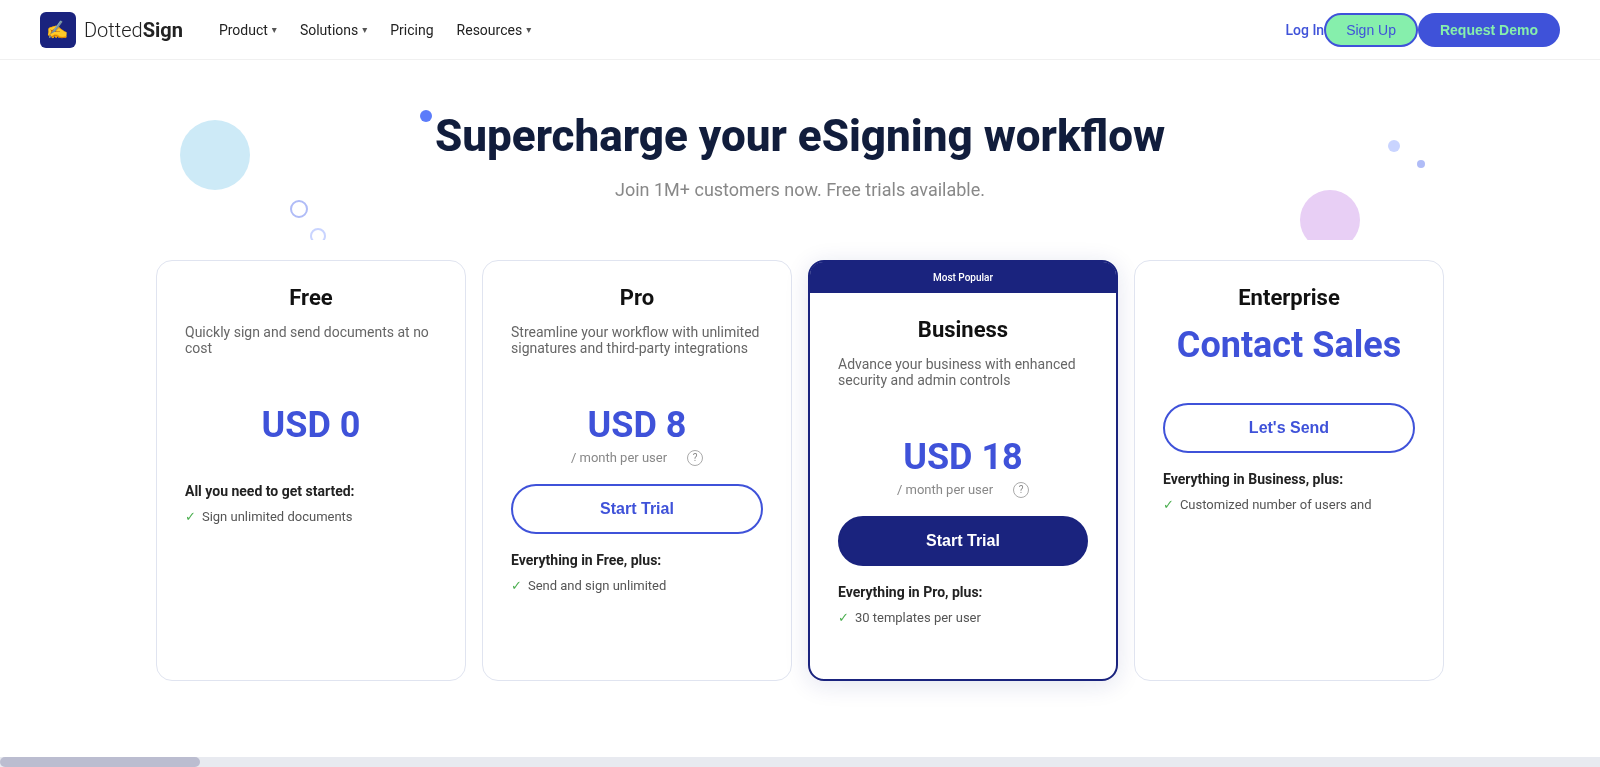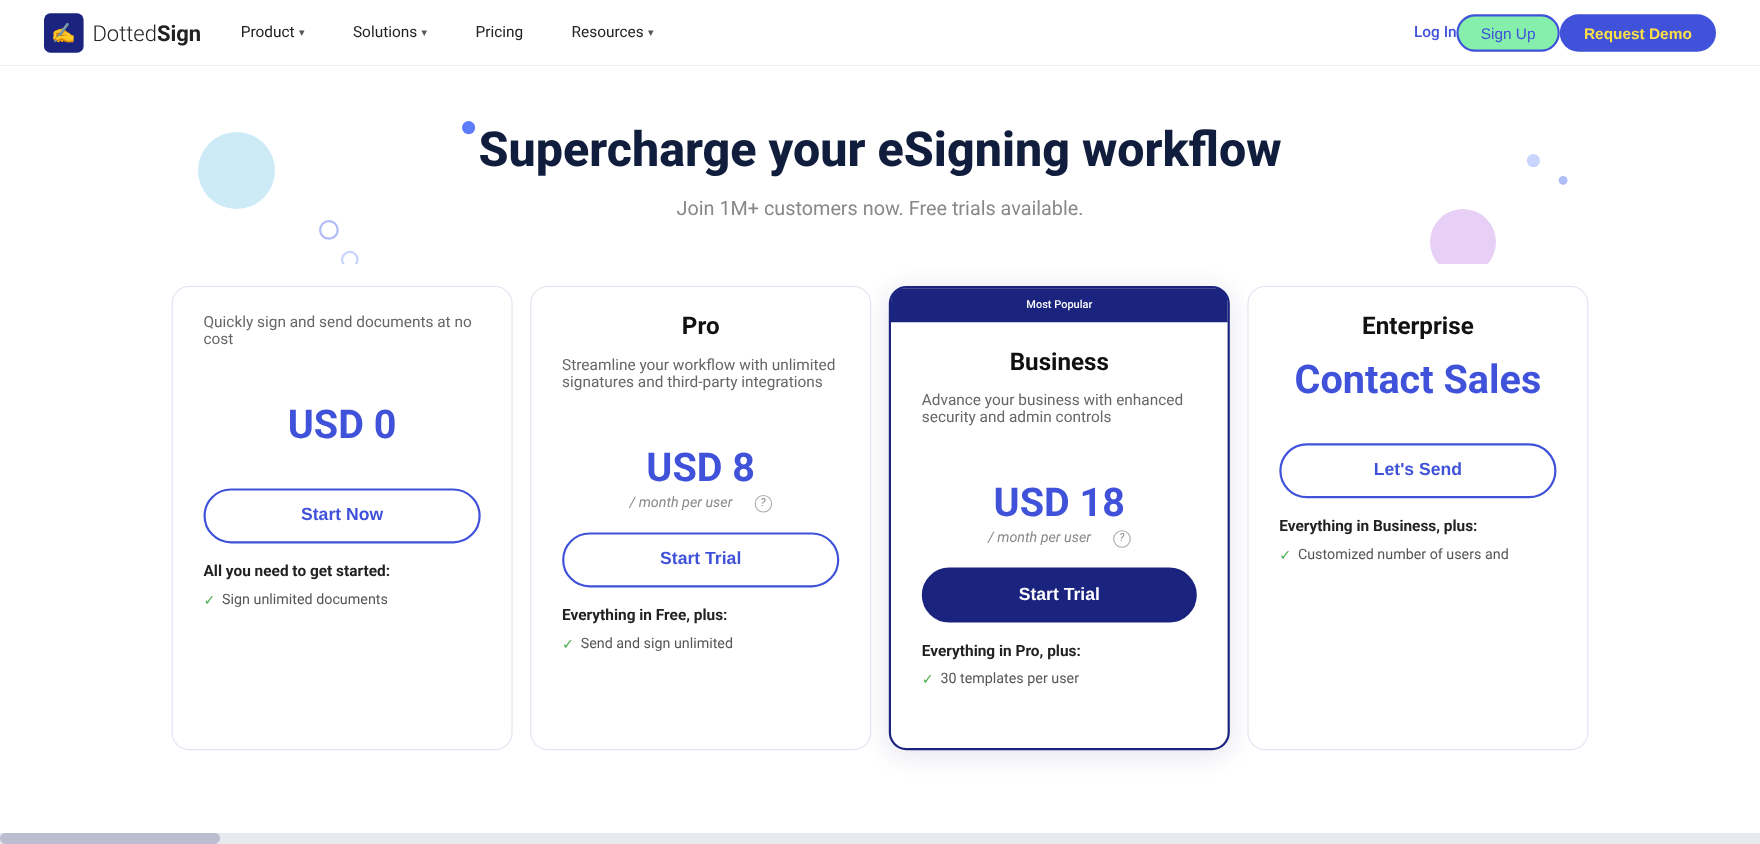--- a/index.html
+++ b/index.html
@@ -10,35 +10,35 @@
       display: flex; align-items: center; padding: 0 40px; height: 60px;
       border-bottom: 1px solid #f0f0f0; position: relative; z-index: 10;
     }
     .logo { display: flex; align-items: center; gap: 8px; margin-right: 36px; }
     .logo-icon {
       width: 36px; height: 36px; background: #1a237e; border-radius: 6px;
       display: flex; align-items: center; justify-content: center; color: #fff; font-size: 18px;
     }
     .logo-text { font-size: 20px; font-weight: 300; color: #222; }
     .logo-text strong { font-weight: 700; color: #222; }
-    .nav-links { display: flex; gap: 44px; align-items: center; flex: 1; text-align: right; }
+    .nav-links { display: flex; gap: 23px; align-items: center; flex: 1; text-align: right; }
     .nav-link {
       font-size: 14px; color: #222; text-decoration: none; cursor: pointer;
       display: flex; align-items: center; gap: 4px;
     }
     .nav-link .chevron { font-size: 10px; color: #555; }
     .nav-right { display: flex; align-items: center; margin-left: auto; }
     .btn-login { font-size: 14px; color: #3f52d9; text-decoration: none; font-weight: 500; cursor: pointer; }
     .btn-signup {
       padding: 7px 20px; border: 2px solid #3f52d9; border-radius: 24px;
       color: #3f52d9; font-size: 14px; font-weight: 500; background: #86efac; cursor: pointer;
     }
     .btn-demo {
       padding: 9px 22px; background: #3f52d9; border-radius: 24px;
-      color: #fde047; font-size: 14px; font-weight: 600; border: none; cursor: pointer;
+      color: #86efac; font-size: 14px; font-weight: 600; border: none; cursor: pointer;
     }
 
     
     .hero {
       text-align: center; padding: 50px 16px 30px; position: relative; overflow: hidden;
       background: #fff;
     }
     .hero h1 { font-size: 44px; font-weight: 800; color: #111d3c; line-height: 1.2; margin-bottom: 16px; }
     .hero p { font-size: 18px; color: #888; margin-bottom: 10px; }
 
@@ -67,21 +67,21 @@
       box-shadow: 0 4px 24px rgba(26,35,126,0.12);
     }
     .popular-badge {
       background: #1a237e; color: #fff; text-align: center;
       padding: 10px 0; font-size: 10px; font-weight: 500; border-radius: 13px 13px 0 0;
     }
     .plan-body { padding: 24px 28px; flex: 1; display: flex; flex-direction: column; }
     .plan-name { font-size: 22px; font-weight: 700; color: #111; text-align: center; margin-bottom: 14px; }
     .plan-desc { font-size: 14px; color: #666; text-align: left; margin-bottom: 20px; min-height: 60px; }
     .plan-price { font-size: 36px; font-weight: 700; color: #3f52d9; text-align: center; margin-bottom: 4px; }
-    .plan-period { font-size: 13px; color: #888; text-align: center; margin-bottom: 18px; display: flex; align-items: center; justify-content: center; gap: 20px; font-style: italic; }
+    .plan-period { font-size: 13px; color: #888; text-align: center; margin-bottom: 18px; display: flex; align-items: center; justify-content: center; gap: 20px; }
     .info-icon {
       display: inline-flex; align-items: center; justify-content: center;
       width: 16px; height: 16px; border: 1.5px solid #aaa; border-radius: 50%;
       font-size: 10px; color: #888; cursor: pointer;
     }
     .plan-btn {
       width: 100%; padding: 14px; border-radius: 30px; font-size: 16px; font-weight: 600;
       cursor: pointer; border: 2px solid #3f52d9; background: #fff; color: #3f52d9;
       margin-bottom: 18px; transition: all 0.2s;
     }
@@ -144,24 +144,24 @@
   <div class="circle c8"></div>
 
   <h1>Supercharge your eSigning workflow</h1>
   <p>Join 1M+ customers now. Free trials available.</p>
 </section>
 
 <section class="pricing-section">
 
   <div class="plan-card">
     <div class="plan-body">
+      <div class="plan-name">Free</div>
       <div class="plan-desc">Quickly sign and send documents at no cost</div>
       <div class="plan-price">USD 0</div>
       <div class="plan-period">&nbsp;</div>
-      <button class="plan-btn">Start Now</button>
       <div class="plan-features-title">All you need to get started:</div>
       <div class="plan-feature">
         <span class="check">✓</span>
         <span>Sign unlimited documents</span>
       </div>
     </div>
   </div>
 
   <div class="plan-card">
     <div class="plan-body">

